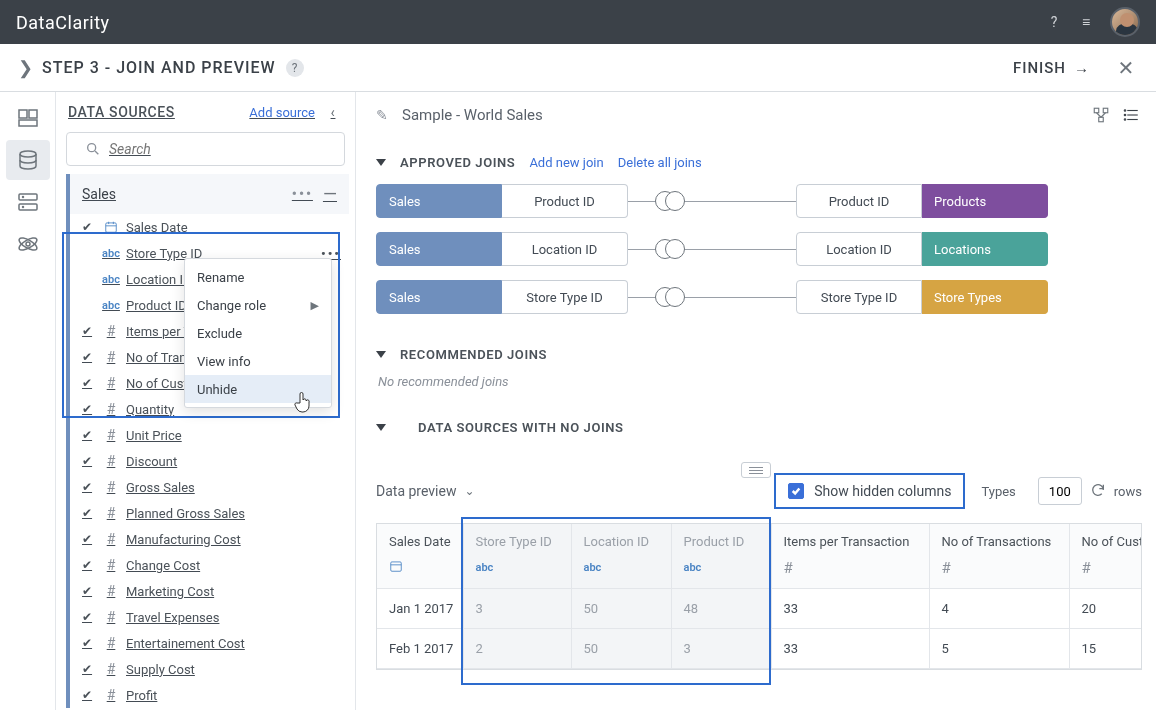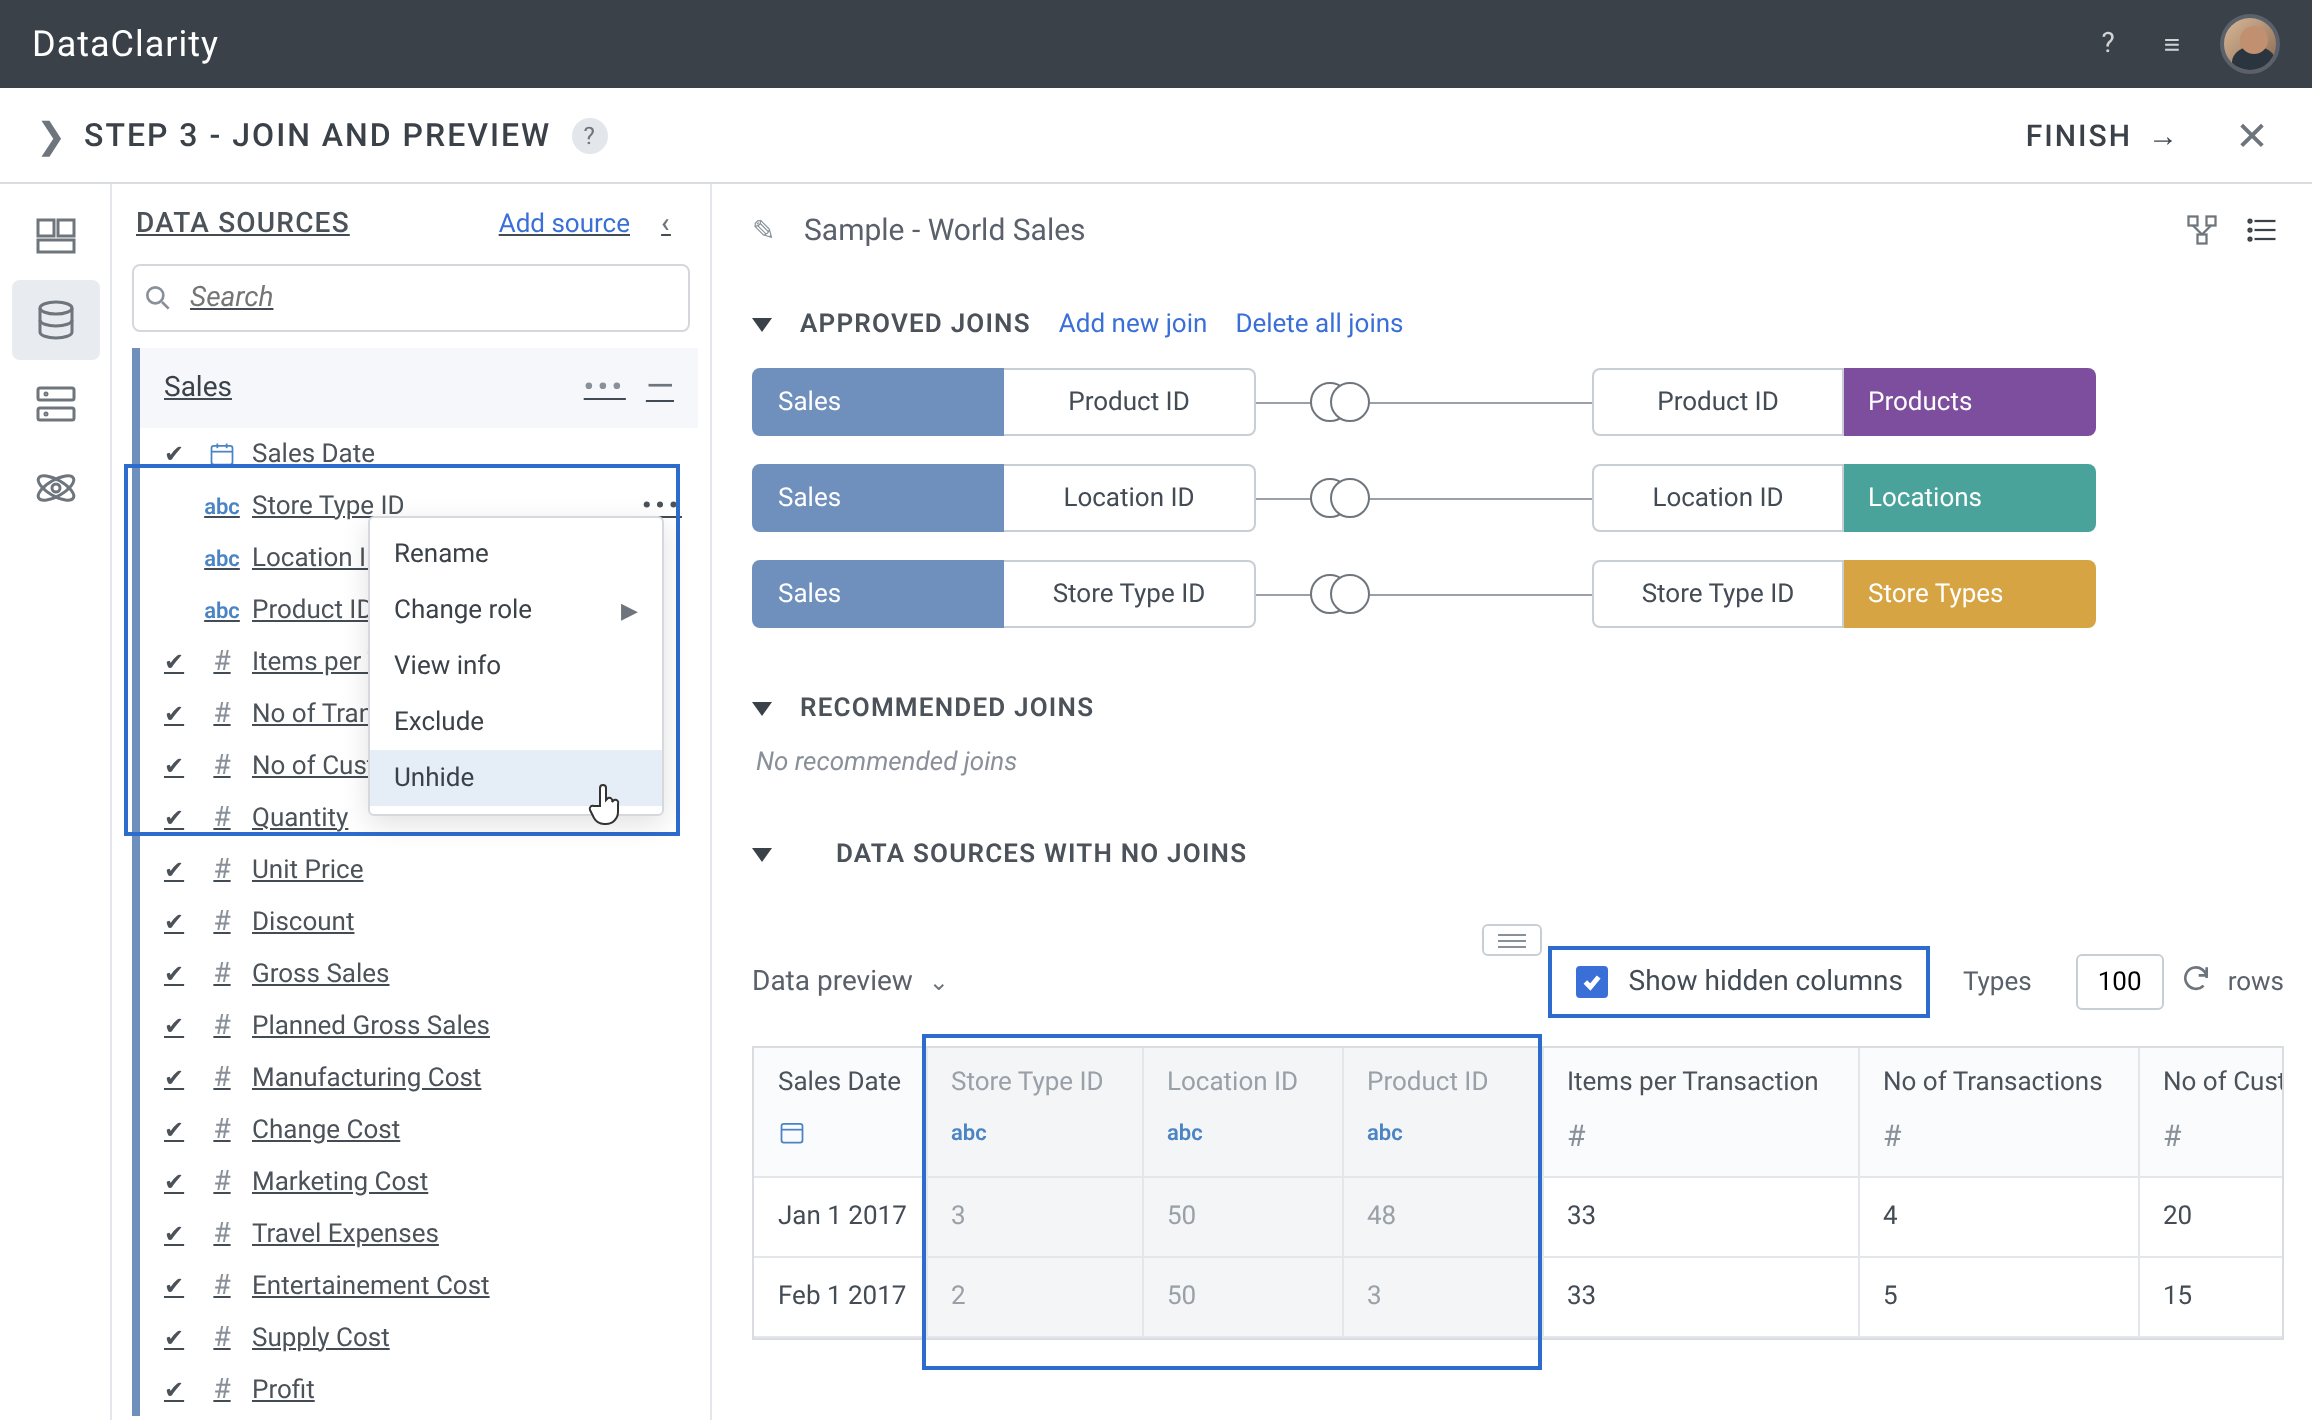--- a/index.html
+++ b/index.html
@@ -32,21 +32,21 @@
 .leftnav-item.active { background:#e8ebef; }
 .leftnav svg { width:24px;height:24px;stroke:#6e757c;fill:none;stroke-width:1.5;}
 
 
 .sidebar { width: 300px; border-right:1px solid #e3e6ea; display:flex; flex-direction:column; min-width:0;text-decoration:underline;}
 .sidebar-hdr { height:40px;display:flex;align-items:center;padding:0 12px;font-size:14px;font-weight:500;letter-spacing:0.6px;color:#4b5259;}
 .sidebar-hdr-spacer{flex:1;}
 .sidebar-hdr-action{color:#3a6fd8;font-size:13px;cursor:pointer;font-weight:400;letter-spacing:0;}
 .sidebar-hdr-collapse{width:20px;height:20px;display:flex;align-items:center;justify-content:center;cursor:pointer;margin-left:8px;color:#6e757c;}
 .search-row{padding:0 10px 8px;}
-.search{display:flex;align-items:center;border:1px solid #d4d8dd;border-radius:4px;height:34px;padding:0 4px;}
+.search{display:flex;align-items:center;border:1px solid #d4d8dd;border-radius:4px;height:34px;padding:0 18px;}
 .search svg{width:16px;height:16px;stroke:#8a9099;fill:none;stroke-width:2;}
 .search input{border:none;outline:none;flex:1;font-size:14px;font-style:italic;color:#8a9099;margin-left:8px;}
 
 .ds-list{flex:1;overflow:auto;padding:0 6px 0 10px;position:relative;}
 .ds-block{border-left:4px solid #6f8fbd;background:#f5f7fa;}
 .ds-header{height:40px;display:flex;align-items:center;padding:0 12px;font-size:14px;color:#3b4148;cursor:pointer;position:relative;}
 .ds-header-spacer{flex:1;}
 .ds-dots{color:#8a9099;cursor:pointer;margin-right:10px;letter-spacing:2px;font-weight:bold;}
 .ds-minus{color:#6e757c;cursor:pointer;font-size:18px;line-height:1;}
 .cols{background:#fff;}
@@ -372,24 +372,24 @@
 
   <div class="ctx">
     <div class="ctx-item">
         <span>Rename</span>
       </div>
     <div class="ctx-item">
         <span>Change role</span>
         <span class="ctx-sub">▶</span>
       </div>
     <div class="ctx-item">
+        <span>Exclude</span>
+      </div>
+    <div class="ctx-item">
         <span>View info</span>
-      </div>
-    <div class="ctx-item">
-        <span>Exclude</span>
       </div>
     <div class="ctx-item hover">
         <span>Unhide</span>
       </div>
   </div>
   <svg class="cursor-hand" width="20" height="24" viewBox="0 0 20 24">
       <path d="M7 13V4a1.5 1.5 0 013 0v6l1-1a1.5 1.5 0 012 2l1-1a1.5 1.5 0 012 2v4a6 6 0 01-6 6H9a6 6 0 01-5-3l-2-4a1.5 1.5 0 012-2z" fill="#fff" stroke="#333" stroke-width="1"></path>
     </svg>
 
   <div class="content">

